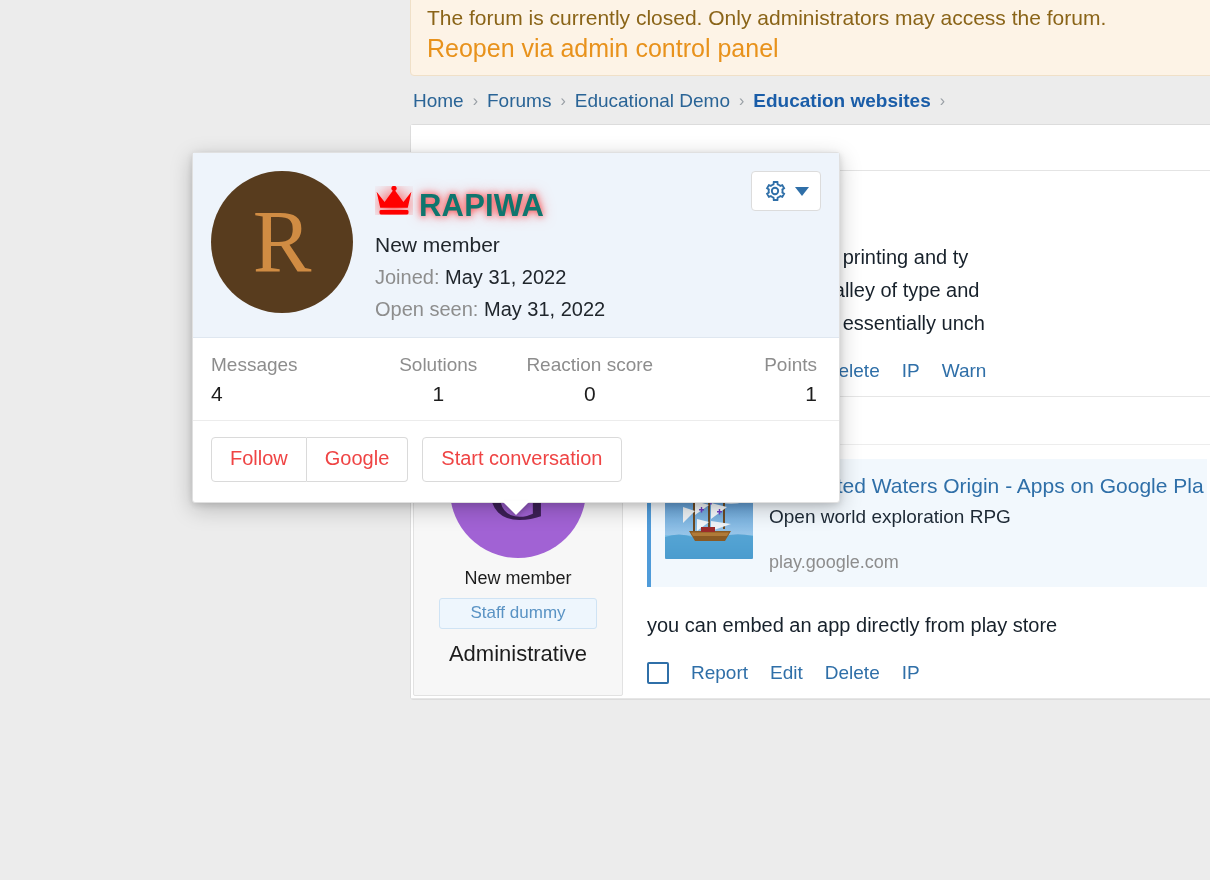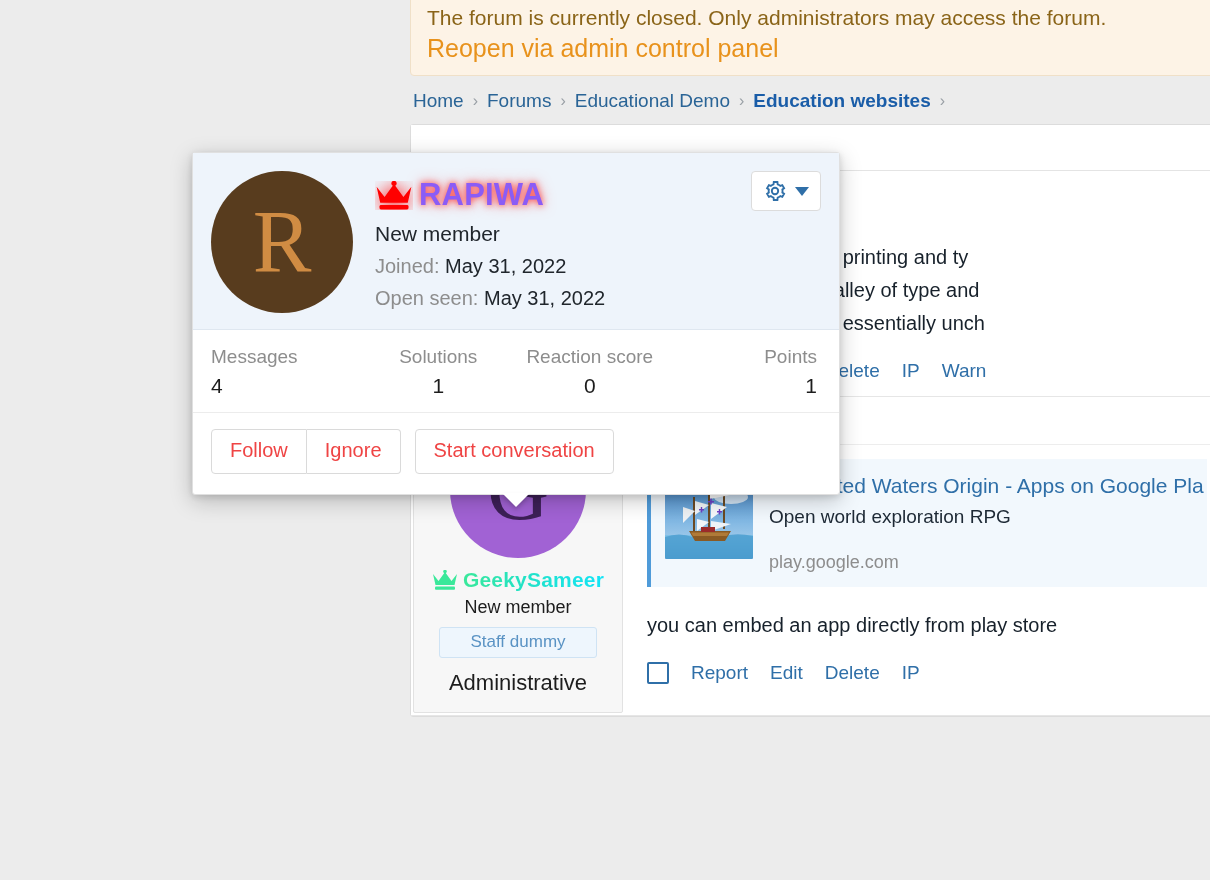--- a/index.html
+++ b/index.html
@@ -104,23 +104,24 @@
     user-select: none;
   }
 
   .uname-row {
     display: flex; align-items: center; justify-content: center;
     gap: 5px;
     font-size: 21px;
     font-weight: bold;
   }
   .uname-red {
-    color: #8b5cf6;
+    color: #0f766e;
     text-shadow: 0 0 6px rgba(255,40,40,.85), 0 0 14px rgba(255,40,40,.55);
     letter-spacing: .2px;
+    margin-top: 11px;
   }
   .uname-grad {
     background: linear-gradient(90deg,#3ae89a 0%, #22e2c8 45%, #12e4f7 100%);
     -webkit-background-clip: text;
     background-clip: text;
     color: transparent;
     letter-spacing: .2px;
   }
   .usertitle {
     font-size: 18px;
@@ -382,30 +383,20 @@
             <span class="act">IP</span>
             <span class="act">Warn</span>
           </div>
         </div>
       </div>
 
       <div class="post">
         <div class="post-user boxed">
           <div class="avatar" style="background:#a162d4;color:#3d2057">
             <span>G</span>
-          </div>
-          <div class="uname-row">
-            <svg class="crown" width="26" height="20" viewBox="0 0 26 20">
-              <g fill="#3ae89a">
-                <path d="M1 4 L6.5 11 L13 2 L19.5 11 L25 4 L22.5 15 L3.5 15 Z"></path>
-                <rect x="3" y="16.5" width="20" height="3.2" rx="1"></rect>
-                <circle cx="13" cy="1.6" r="1.8"></circle>
-              </g>
-            </svg>
-            <span class="uname-grad">GeekySameer</span>
           </div>
           <div class="usertitle">New member</div>
           <div class="badge-staff">Staff dummy</div>
           <div class="userfield">Administrative</div>
         </div>
         <div class="post-main">
           <div class="post-date">May 31, 2022</div>
 
           <div class="linkcard">
             <div class="linkthumb">
@@ -522,21 +513,21 @@
       </div>
       <div class="tt-stat">
         <div class="tt-stat-label">Points</div>
         <div class="tt-stat-val">1</div>
       </div>
     </div>
 
     <div class="tt-actions">
       <div class="btn-group">
         <button class="btn">Follow</button>
-        <button class="btn">Ignore</button>
+        <button class="btn">Google</button>
       </div>
       <button class="btn solo">Start conversation</button>
     </div>
 
     <div class="tt-arrow"></div>
   </div>
 
 </div>
 
 </body></html>

